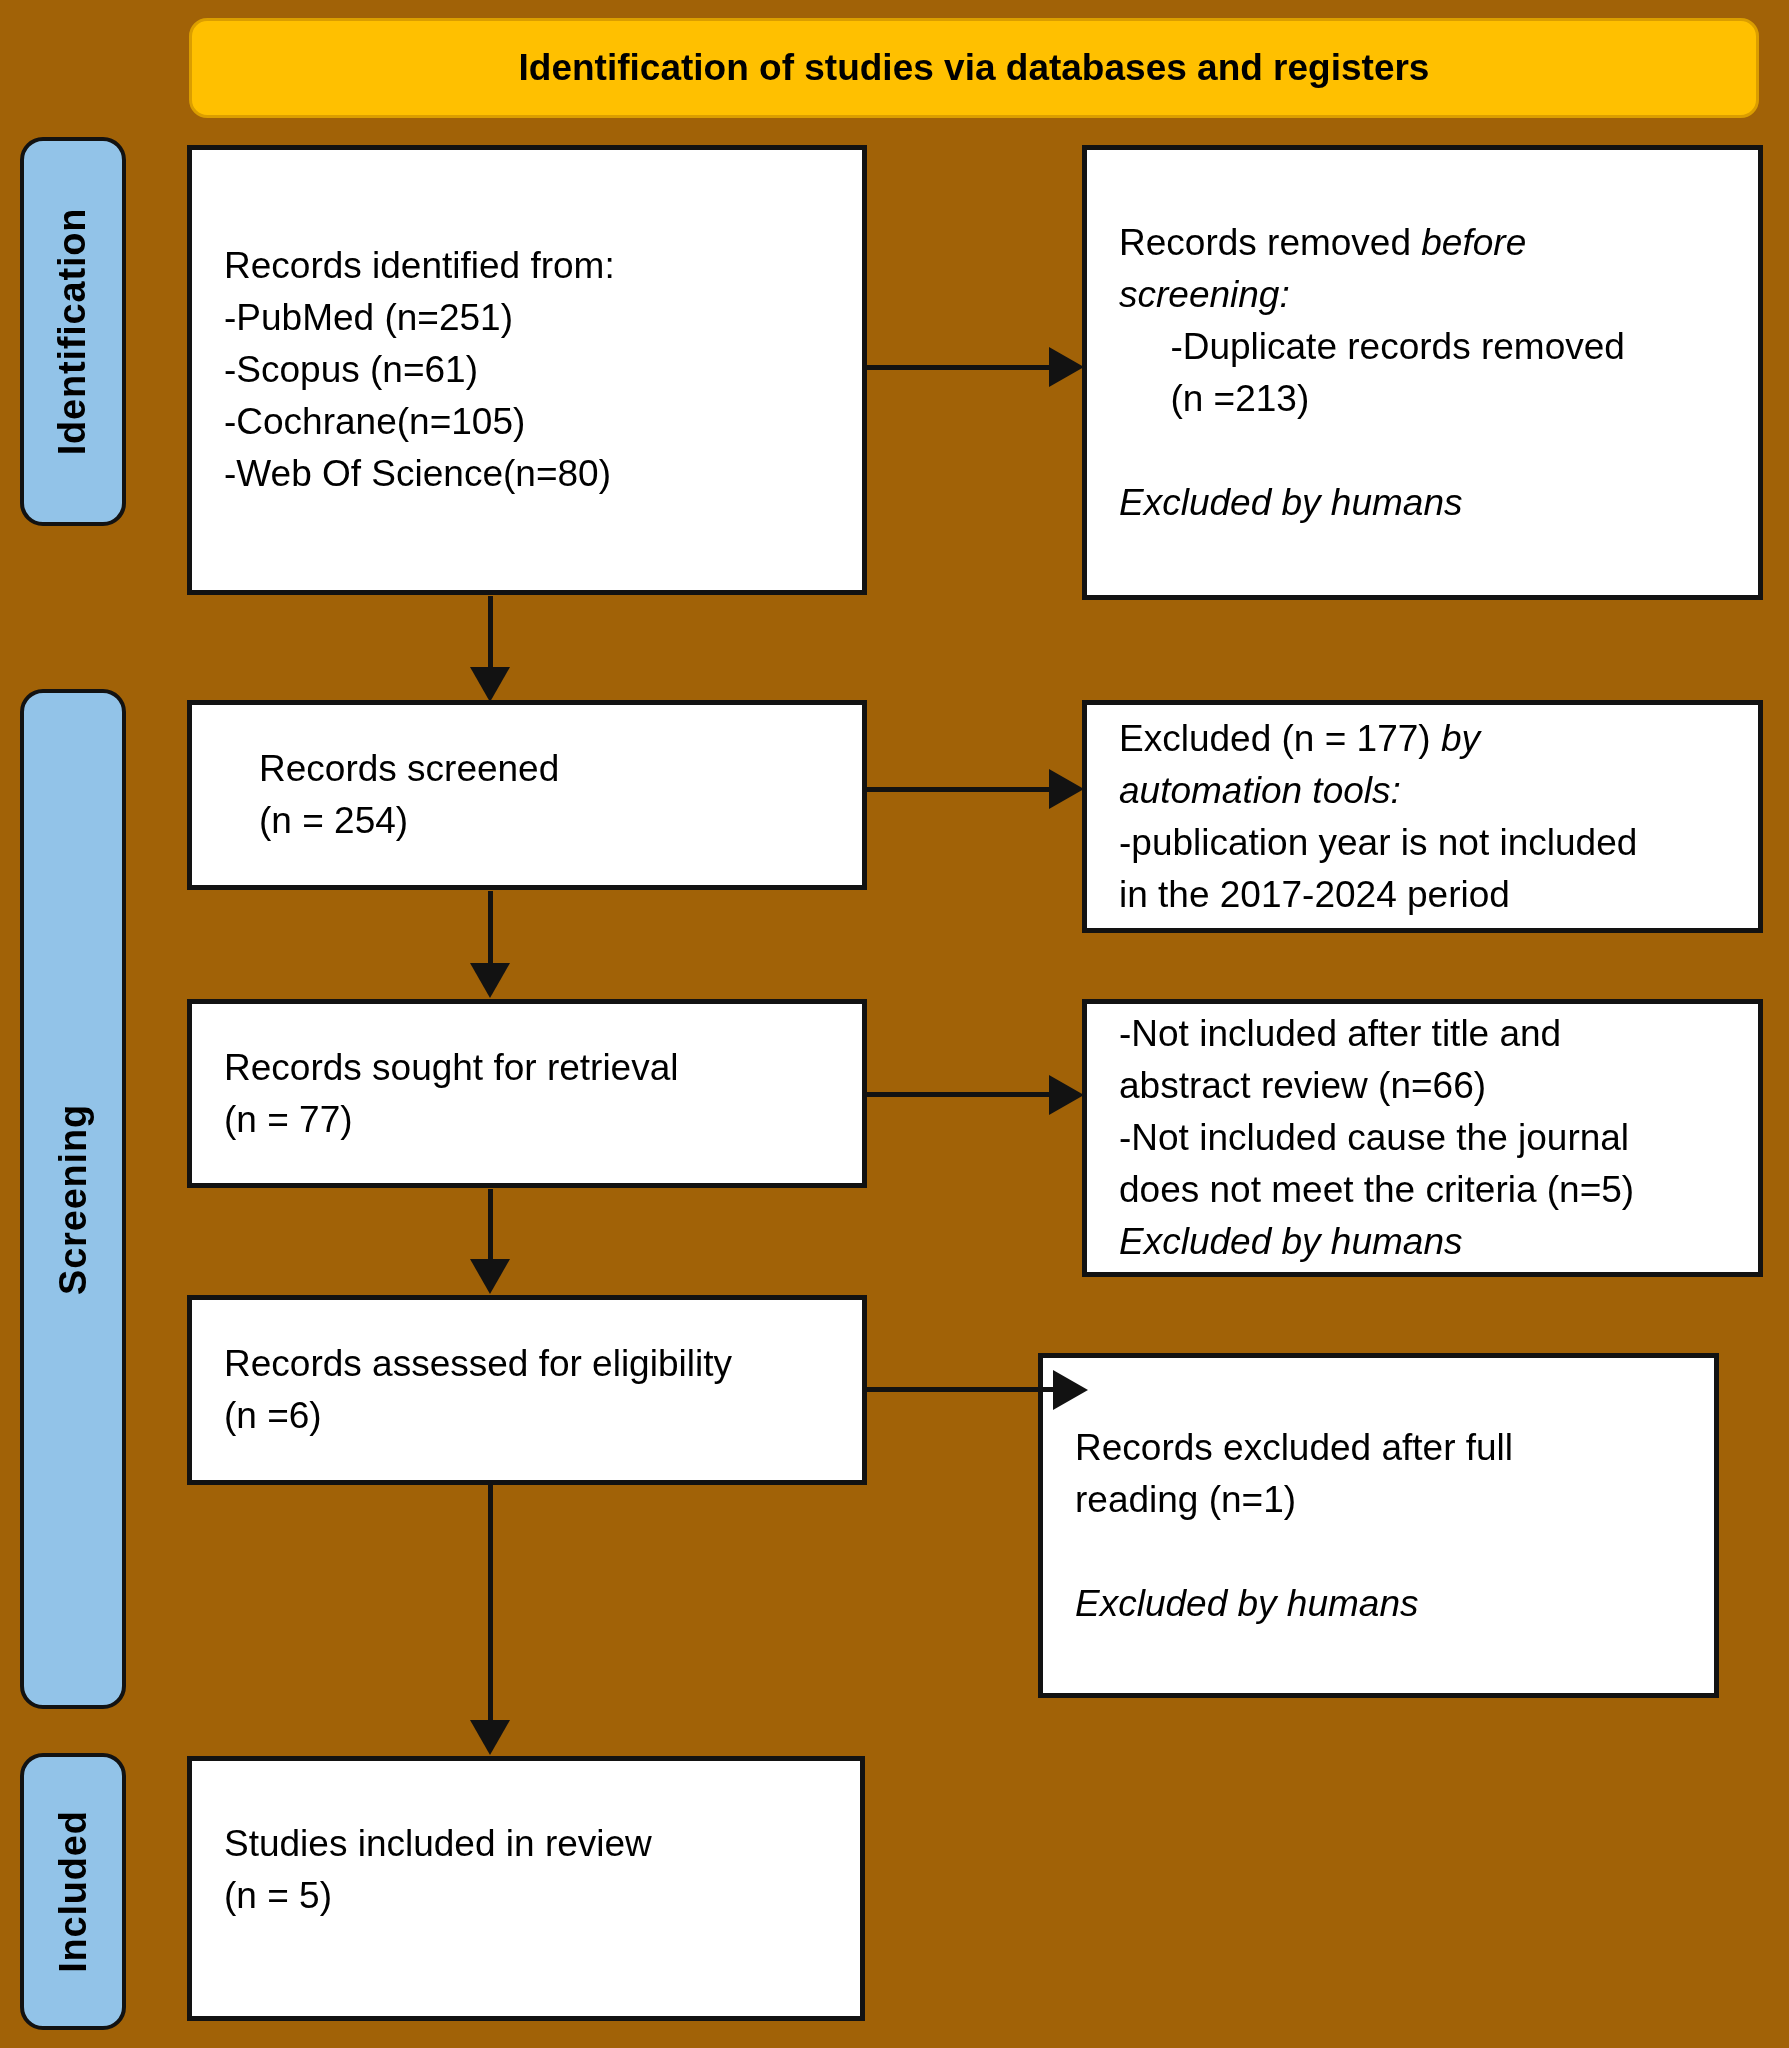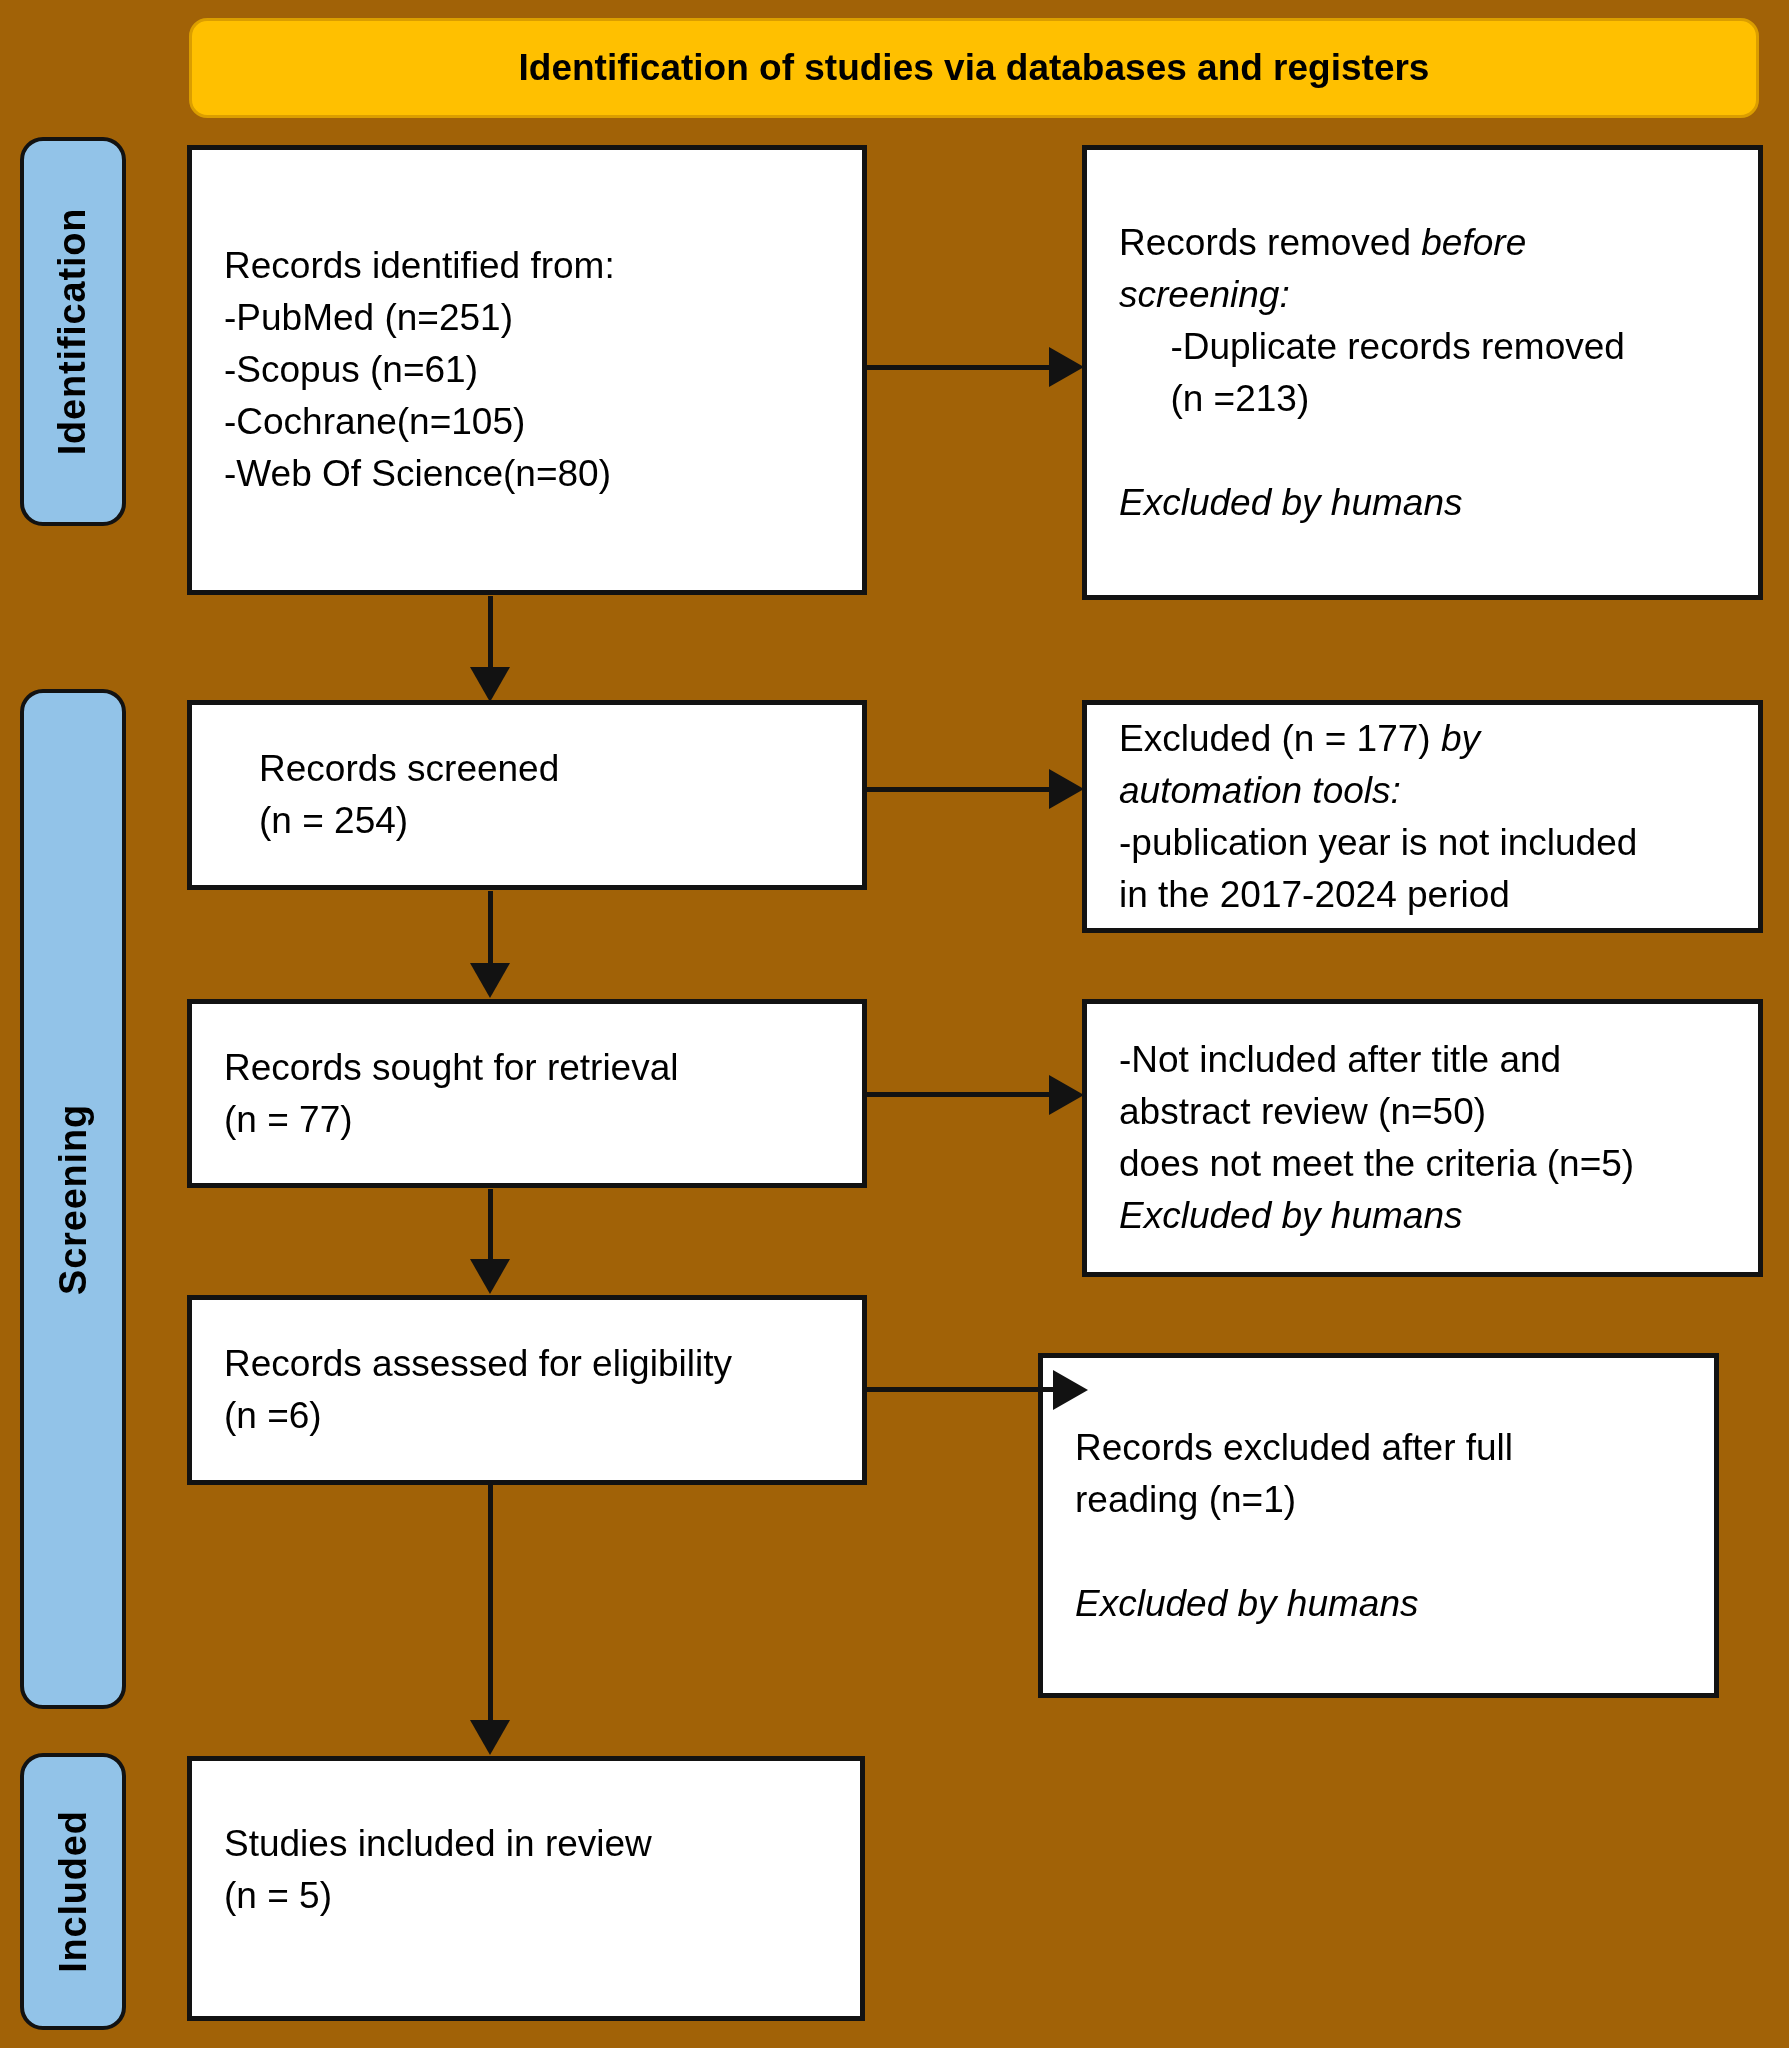--- a/index.html
+++ b/index.html
@@ -106,21 +106,21 @@
     <div class="content" style="padding-bottom:37px;"><div class="tline"><span>Studies included in review</span></div><div class="tline"><span>(n = 5)</span></div></div>
   </div>
 
   <div class="box" style="left:1082px;top:145px;width:681px;height:455px;">
     <div class="content"><div class="tline"><span>Records removed </span><em>before</em></div><div class="tline"><em>screening:</em></div><div class="tline"><span>     -Duplicate records removed</span></div><div class="tline"><span>     (n =213)</span></div><div class="tline">&nbsp;</div><div class="tline"><em>Excluded by humans</em></div></div>
   </div>
   <div class="box" style="left:1082px;top:700px;width:681px;height:233px;">
     <div class="content"><div class="tline"><span>Excluded (n = 177) </span><em>by</em></div><div class="tline"><em>automation tools:</em></div><div class="tline"><span>-publication year is not included</span></div><div class="tline"><span>in the 2017-2024 period</span></div></div>
   </div>
   <div class="box" style="left:1082px;top:999px;width:681px;height:278px;">
-    <div class="content"><div class="tline"><span>-Not included after title and</span></div><div class="tline"><span>abstract review (n=50)</span></div><div class="tline"><span>does not meet the criteria (n=5)</span></div><div class="tline"><em>Excluded by humans</em></div></div>
+    <div class="content"><div class="tline"><span>-Not included after title and</span></div><div class="tline"><span>abstract review (n=66)</span></div><div class="tline"><span>-Not included cause the journal</span></div><div class="tline"><span>does not meet the criteria (n=5)</span></div><div class="tline"><em>Excluded by humans</em></div></div>
   </div>
   <div class="box" style="left:1038px;top:1353px;width:681px;height:345px;">
     <div class="content"><div class="tline"><span>Records excluded after full</span></div><div class="tline"><span>reading (n=1)</span></div><div class="tline">&nbsp;</div><div class="tline"><em>Excluded by humans</em></div></div>
   </div>
 
   <div>
     <div class="hline" style="left:866px;top:365px;width:184px;"></div>
     <div class="tri-right" style="left:1049px;top:347px;"></div>
   </div>
   <div>

